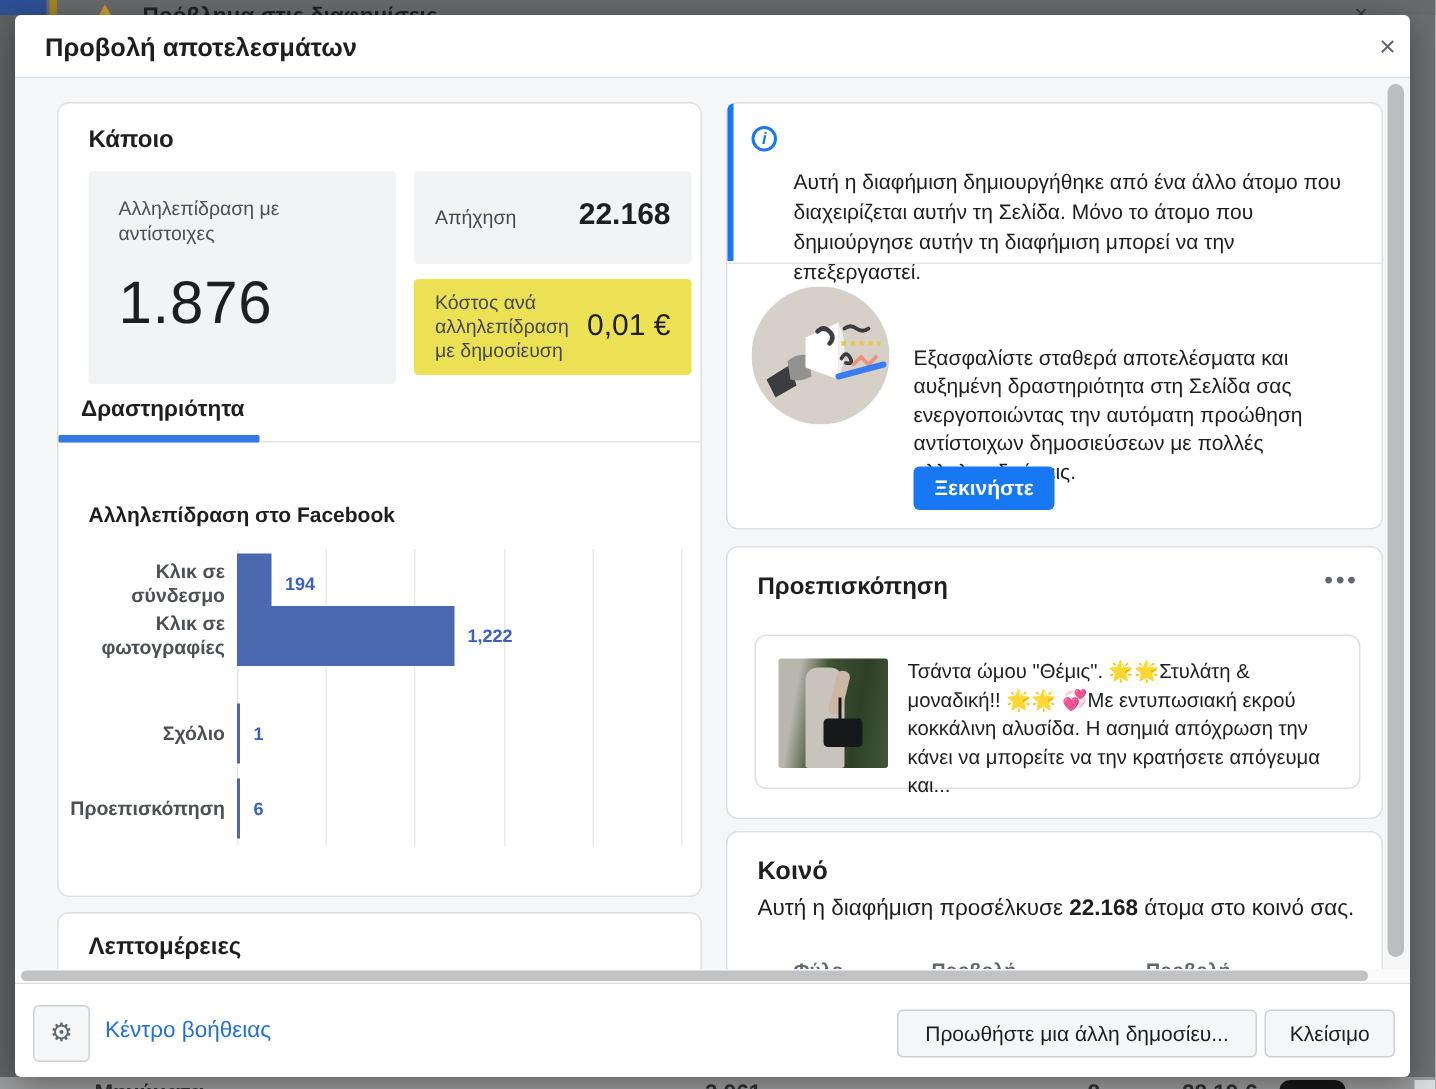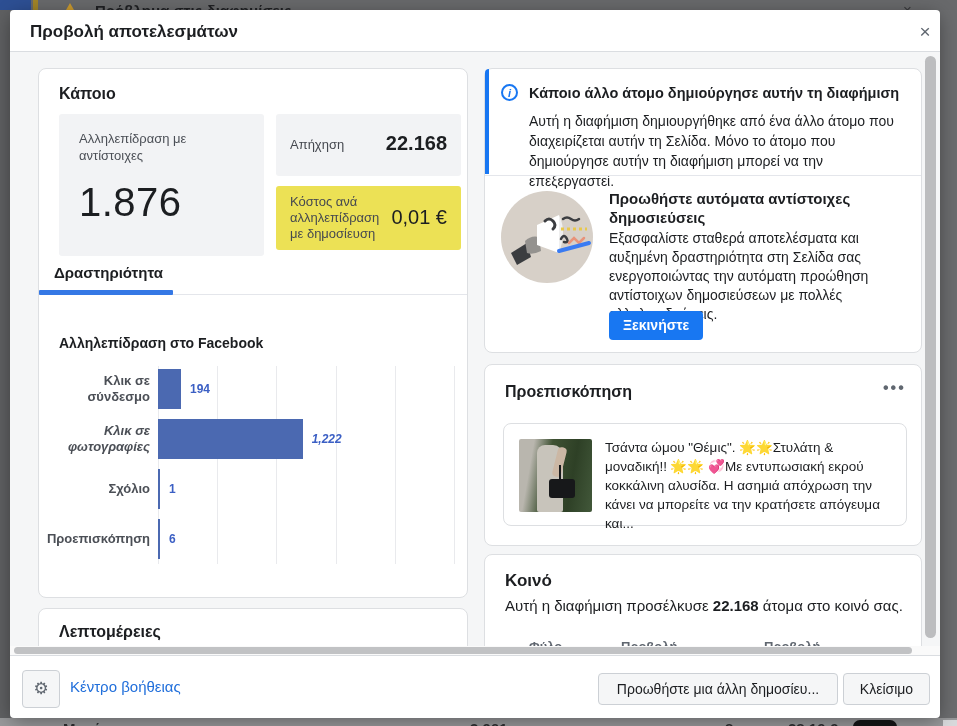--- a/index.html
+++ b/index.html
@@ -171,21 +171,21 @@
           <div class="gridline" style="left: 178.2px;"></div>
           <div class="gridline" style="left: 237.4px;"></div>
           <div class="gridline" style="left: 296.6px;"></div>
           <div class="gridline" style="left: 355.8px;"></div>
           <div class="gridline" style="left: 415px;"></div>
           <div class="chart-row" style="top: 0px;">
             <div class="chart-label">Κλικ σε σύνδεσμο</div>
             <div class="chart-bar" style="top: 5px; width: 22.9696px; height: 40px; background: rgb(75, 105, 177);"></div>
             <span class="bar-value" style="left: 150.97px; top: 18px; color: rgb(59, 95, 196);">194</span>
           </div>
-          <div class="chart-row" style="top: 50px; font-style: italic;">
+          <div class="chart-row" style="top: 35px;">
             <div class="chart-label">Κλικ σε φωτογραφίες</div>
             <div class="chart-bar" style="top: 5px; width: 144.685px; height: 40px; background: rgb(75, 105, 177);"></div>
             <span class="bar-value" style="left: 272.685px; top: 18px; color: rgb(59, 95, 196);">1,222</span>
           </div>
           <div class="chart-row" style="top: 100px;">
             <div class="chart-label">Σχόλιο</div>
             <div class="chart-bar" style="top: 5px; width: 2px; height: 40px; background: rgb(75, 105, 177);"></div>
             <span class="bar-value" style="left: 130px; top: 18px; color: rgb(59, 95, 196);">1</span>
           </div>
           <div class="chart-row" style="top: 150px;">
@@ -196,40 +196,38 @@
         </div>
     </div>
 
     <div class="card details-card">
       <div class="card-title" style="left:20px; top:14px;">Λεπτομέρειες</div>
     </div>
 
     <div class="card notice-card">
       <div class="notice-accent"></div>
       <div class="info-icon">i</div>
-      <div class="notice-title">Κάποιο άλλο άτομο δημιούργησε αυτήν τη διαφήμιση</div>
       <div class="notice-body">Αυτή η διαφήμιση δημιουργήθηκε από ένα άλλο άτομο που διαχειρίζεται αυτήν τη Σελίδα. Μόνο το άτομο που δημιούργησε αυτήν τη διαφήμιση μπορεί να την επεξεργαστεί.</div>
       <div class="notice-divider"></div>
 
       <div class="promo-art">
         <svg width="92" height="92" viewBox="0 0 92 92">
           <circle cx="46" cy="46" r="46" fill="#d7d0c8"></circle>
           <path d="M10 62 L26 52 L30 66 L16 74 Z" fill="#3b3d40"></path>
           <path d="M24 50 Q30 44 38 46 L40 60 Q32 64 26 62 Z" fill="#94928f"></path>
           <path d="M36 34 L58 24 L58 62 L36 54 Z" fill="#ffffff"></path>
           <path d="M58 24 Q66 40 58 62 Z" fill="#efefef"></path>
           <path d="M44 30 Q48 26 52 30 Q56 34 52 38" fill="none" stroke="#3b3d40" stroke-width="3" stroke-linecap="round"></path>
           <path d="M62 28 q4 -3 8 0 q4 3 8 0" fill="none" stroke="#3b3d40" stroke-width="2.5" stroke-linecap="round"></path>
           <path d="M60 38 h26" stroke="#e8c84a" stroke-width="3" stroke-dasharray="3 3"></path>
           <path d="M60 48 q3 -6 6 0 q2 4 -3 3" fill="none" stroke="#3b3d40" stroke-width="2.5" stroke-linecap="round"></path>
           <path d="M68 52 l5 -5 l5 5 l5 -5" fill="none" stroke="#e8937a" stroke-width="2.5" stroke-linecap="round"></path>
           <path d="M58 60 L88 52" stroke="#3a7bf2" stroke-width="4" stroke-linecap="round"></path>
         </svg>
       </div>
-      <div class="promo-title">Προωθήστε αυτόματα αντίστοιχες δημοσιεύσεις</div>
       <div class="promo-body">Εξασφαλίστε σταθερά αποτελέσματα και αυξημένη δραστηριότητα στη Σελίδα σας ενεργοποιώντας την αυτόματη προώθηση αντίστοιχων δημοσιεύσεων με πολλές αλληλεπιδράσεις.</div>
       <button class="promo-btn">Ξεκινήστε</button>
     </div>
 
     <div class="card preview-card">
       <div class="card-title" style="left:20px; top:18px;">Προεπισκόπηση</div>
       <div class="more-icon">•••</div>
       <div class="post-box">
         <div class="post-thumb">
           <div class="thumb-dress"></div>

